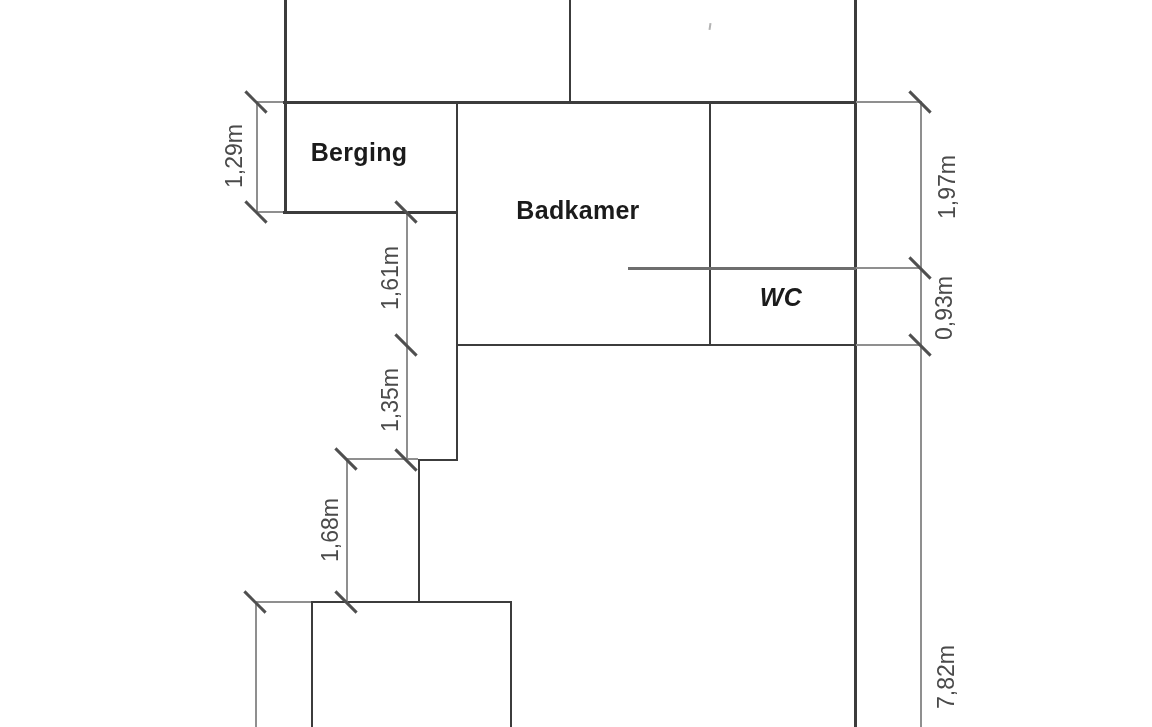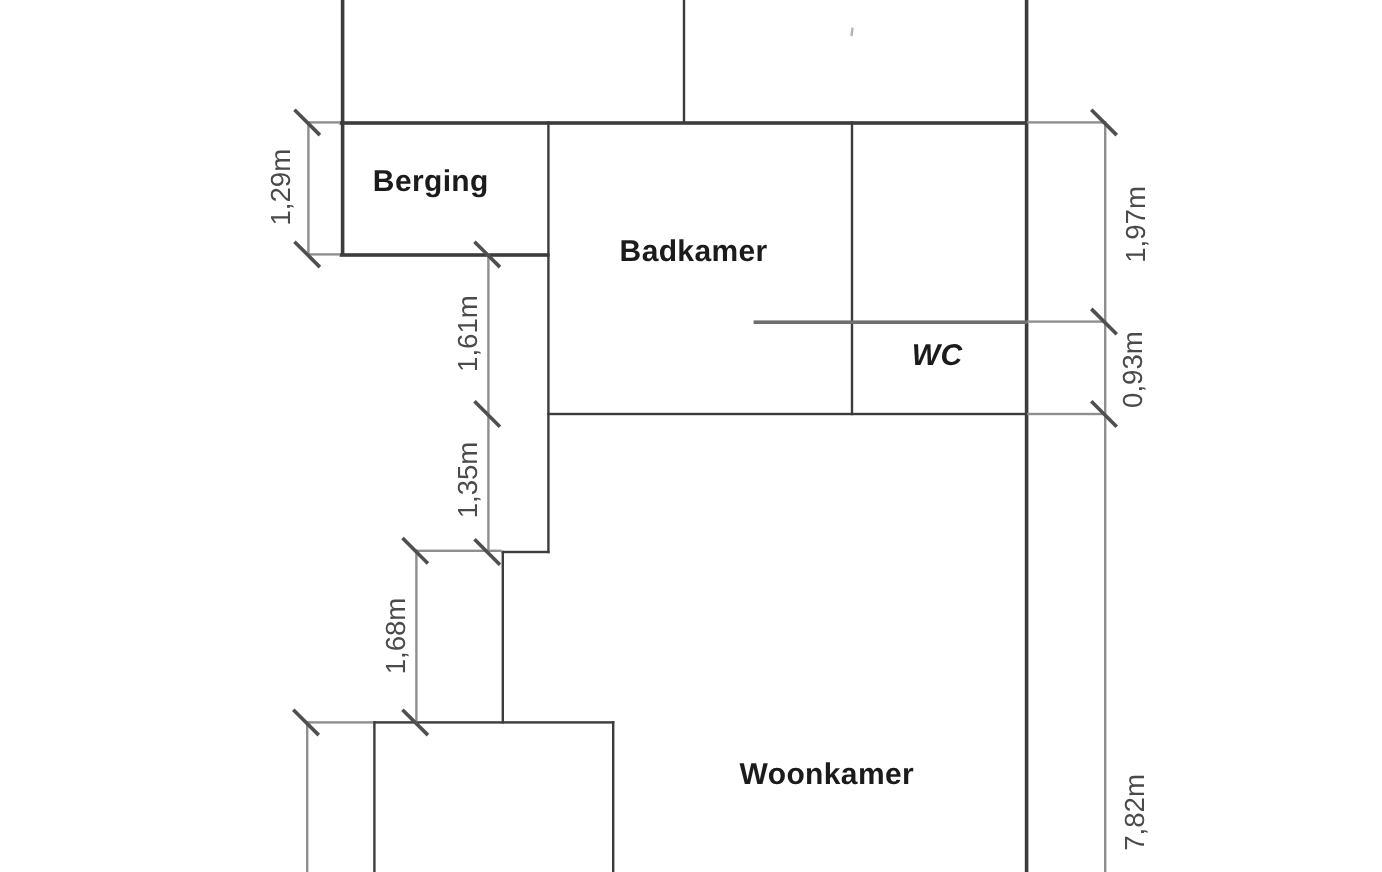--- a/index.html
+++ b/index.html
@@ -69,21 +69,20 @@
     <div class="tick" style="left: 406px; top: 460px; background: rgb(79, 79, 79);"></div>
     <div class="tick" style="left: 346px; top: 459px; background: rgb(79, 79, 79);"></div>
     <div class="tick" style="left: 346px; top: 602px; background: rgb(79, 79, 79);"></div>
     <div class="tick" style="left: 255px; top: 602px; background: rgb(79, 79, 79);"></div>
     <div class="tick" style="left: 920px; top: 102px; background: rgb(79, 79, 79);"></div>
     <div class="tick" style="left: 920px; top: 268px; background: rgb(79, 79, 79);"></div>
     <div class="tick" style="left: 920px; top: 345px; background: rgb(79, 79, 79);"></div>
     <div class="room-label" style="left: 359px; top: 152px; color: rgb(27, 27, 27);">Berging</div>
     <div class="room-label" style="left: 578px; top: 210px; color: rgb(27, 27, 27);">Badkamer</div>
     <div class="room-label" style="left: 781px; top: 297px; color: rgb(27, 27, 27); font-style: italic;">WC</div>
-    <div class="room-label" style="left: 689px; top: 646px; color: rgb(27, 27, 27);">Woonkamer</div>
     <div class="dim-label" style="left: 234px; top: 156px; color: rgb(74, 74, 74);">1,29m</div>
     <div class="dim-label" style="left: 390px; top: 278px; color: rgb(74, 74, 74);">1,61m</div>
     <div class="dim-label" style="left: 390px; top: 400px; color: rgb(74, 74, 74);">1,35m</div>
     <div class="dim-label" style="left: 330px; top: 530px; color: rgb(74, 74, 74);">1,68m</div>
     <div class="dim-label" style="left: 947px; top: 187px; color: rgb(74, 74, 74);">1,97m</div>
     <div class="dim-label" style="left: 944px; top: 308px; color: rgb(74, 74, 74);">0,93m</div>
     <div class="dim-label" style="left: 946px; top: 677px; color: rgb(74, 74, 74);">7,82m</div>
     <div class="dash" style="left: 709px; top: 23px; width: 2px; height: 7px; background: rgb(179, 179, 179); transform: rotate(8deg);"></div>
   </div>
 

